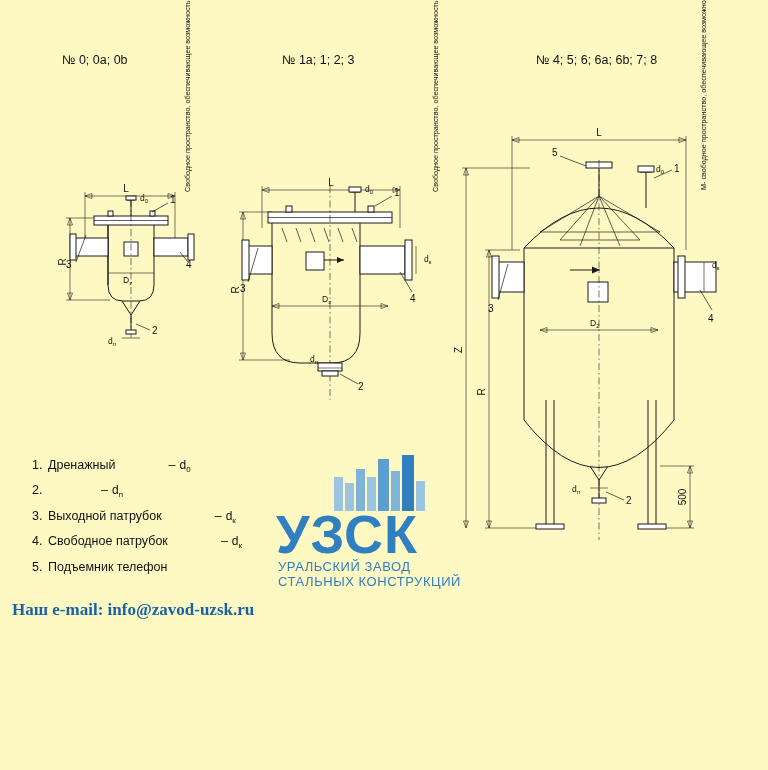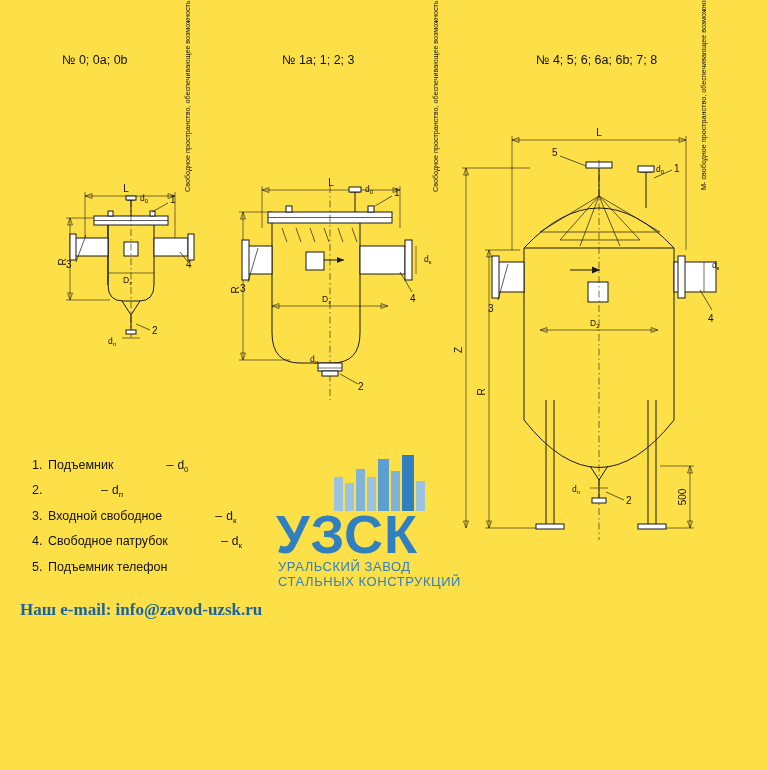--- a/index.html
+++ b/index.html
@@ -11,21 +11,21 @@
     width: 768px;
     height: 770px;
     font-family: "Liberation Sans", sans-serif;
     position: relative;
     overflow: hidden;
   }
   .page {
     position: relative;
     width: 768px;
     height: 770px;
-    background: #fde047;
+    background: #fef9c3;
   }
   svg.drawing {
     position: absolute;
     left: 0;
     top: 0;
     width: 768px;
     height: 770px;
   }
   .ttl {
     font-size: 12.5px;
@@ -146,21 +146,21 @@
   .contacts {
     position: absolute;
     left: 0;
     top: 600px;
     width: 768px;
   }
   .contact-line {
     font-size: 17px;
     font-weight: bold;
     color: #1763a6;
-    margin-left: 20px;
+    margin-left: 12px;
     margin-bottom: 14px;
     font-family: "Liberation Serif", serif;
   }
   .contact-line .val {
     color: #1763a6;
   }
   .phone-row {
     position: relative;
     height: 72px;
     margin-top: 8px;
@@ -414,32 +414,32 @@
     <line class="ln-dim" x1="666" y1="528" x2="694" y2="528"></line>
     <path class="ln-dim" d="M690 466 l-2.5 7 h5 z" fill="#1a1a1a"></path>
     <path class="ln-dim" d="M690 528 l-2.5 -7 h5 z" fill="#1a1a1a"></path>
     <text class="lbl" transform="translate(686,497) rotate(-90)" text-anchor="middle">500</text>
 
   </svg>
 
   <div class="legend">
     <div class="legend-row">
       <span class="legend-num">1.</span>
-      <span class="legend-text">Подъемник</span>
+      <span class="legend-text">Дренажный</span>
       <span class="legend-dash">–</span>
       <span class="legend-sym">d<sub>0</sub></span>
     </div>
     <div class="legend-row">
       <span class="legend-num">2.</span>
       <span class="legend-dash">–</span>
       <span class="legend-sym">d<sub>п</sub></span>
     </div>
     <div class="legend-row">
       <span class="legend-num">3.</span>
-      <span class="legend-text">Входной свободное</span>
+      <span class="legend-text">Выходной патрубок</span>
       <span class="legend-dash">–</span>
       <span class="legend-sym">d<sub>к</sub></span>
     </div>
     <div class="legend-row">
       <span class="legend-num">4.</span>
       <span class="legend-text">Свободное патрубок</span>
       <span class="legend-dash">–</span>
       <span class="legend-sym">d<sub>к</sub></span>
     </div>
     <div class="legend-row">

